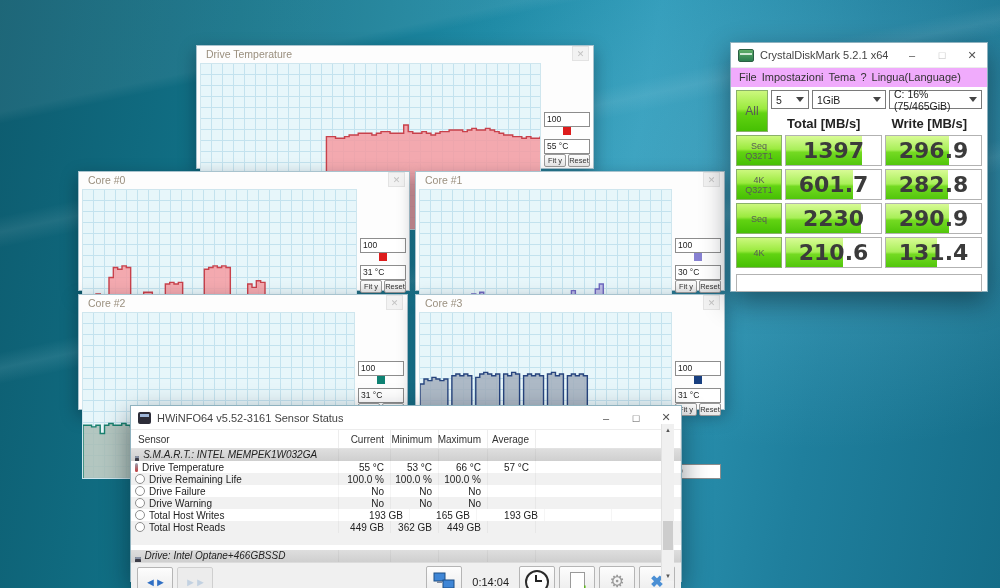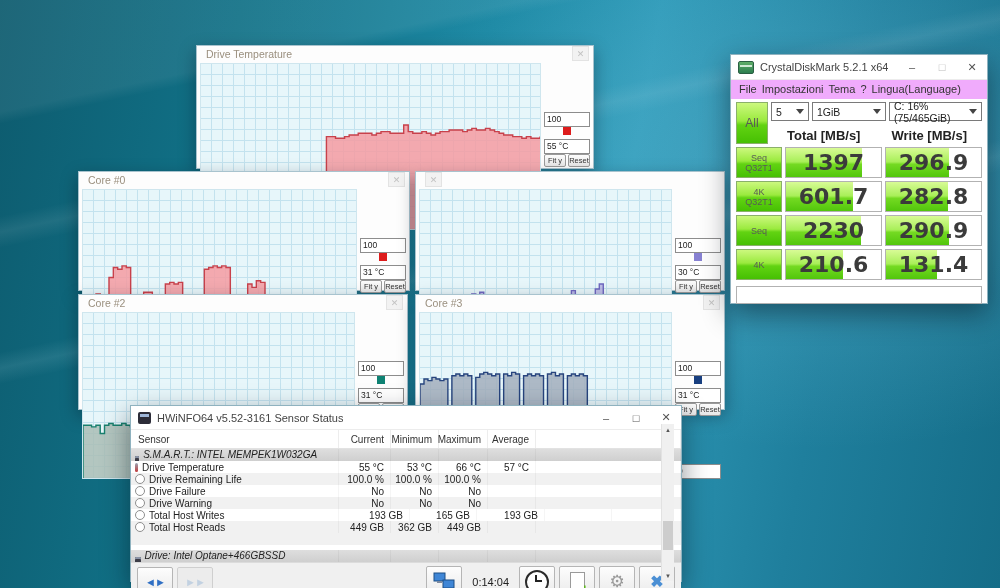--- a/index.html
+++ b/index.html
@@ -141,20 +141,21 @@
           <div class="gsmallbtn">Fit y</div>
           <div class="gsmallbtn">Reset</div>
         </div>
         <div class="sp"></div>
         <div class="gbox">0</div>
       </div>
     </div>
       </div>
       <div class="gwin" style="left: 415px; top: 171px; width: 308px; height: 118px; z-index: 1;">
     <div class="gtitle">
+      <span class="gt">Core #1</span>
       <span class="gclose">✕</span>
     </div>
     <div class="gbody">
       <div class="gplot">
         <svg viewBox="0 0 1000 1000" preserveAspectRatio="none">
           <path d="M 0.0 1000 L 0.0 700.0 H 15.9 V 680.0 H 31.7 V 670.0 H 47.6 V 670.0 H 63.5 V 680.0 H 79.4 V 670.0 H 95.2 V 680.0 H 111.1 V 690.0 H 127.0 V 670.0 H 142.9 V 680.0 H 158.7 V 690.0 H 174.6 V 680.0 H 190.5 V 670.0 H 206.3 V 630.0 H 222.2 V 670.0 H 238.1 V 620.0 H 254.0 V 660.0 H 269.8 V 680.0 H 285.7 V 690.0 H 301.6 V 680.0 H 317.5 V 670.0 H 333.3 V 680.0 H 349.2 V 690.0 H 365.1 V 670.0 H 381.0 V 660.0 H 396.8 V 650.0 H 412.7 V 670.0 H 428.6 V 660.0 H 444.4 V 670.0 H 460.3 V 680.0 H 476.2 V 640.0 H 492.1 V 670.0 H 507.9 V 680.0 H 523.8 V 690.0 H 539.7 V 670.0 H 555.6 V 680.0 H 571.4 V 690.0 H 587.3 V 700.0 H 603.2 V 610.0 H 619.0 V 680.0 H 634.9 V 670.0 H 650.8 V 650.0 H 666.7 V 660.0 H 682.5 V 670.0 H 698.4 V 600.0 H 714.3 V 570.0 H 730.2 V 670.0 H 746.0 V 680.0 H 761.9 V 690.0 H 777.8 V 700.0 H 793.7 V 700.0 H 809.5 V 690.0 H 825.4 V 700.0 H 841.3 V 700.0 H 857.1 V 690.0 H 873.0 V 700.0 H 888.9 V 700.0 H 904.8 V 690.0 H 920.6 V 700.0 H 936.5 V 690.0 H 952.4 V 700.0 H 968.3 V 700.0 H 984.1 V 690.0 H 1000.0 V 700.0 H 1000 V 1000 Z" fill="#b6b1e2" fill-opacity="0.84" stroke="none"></path>
           <path d="M 0.0 1000 L 0.0 700.0 H 15.9 V 680.0 H 31.7 V 670.0 H 47.6 V 670.0 H 63.5 V 680.0 H 79.4 V 670.0 H 95.2 V 680.0 H 111.1 V 690.0 H 127.0 V 670.0 H 142.9 V 680.0 H 158.7 V 690.0 H 174.6 V 680.0 H 190.5 V 670.0 H 206.3 V 630.0 H 222.2 V 670.0 H 238.1 V 620.0 H 254.0 V 660.0 H 269.8 V 680.0 H 285.7 V 690.0 H 301.6 V 680.0 H 317.5 V 670.0 H 333.3 V 680.0 H 349.2 V 690.0 H 365.1 V 670.0 H 381.0 V 660.0 H 396.8 V 650.0 H 412.7 V 670.0 H 428.6 V 660.0 H 444.4 V 670.0 H 460.3 V 680.0 H 476.2 V 640.0 H 492.1 V 670.0 H 507.9 V 680.0 H 523.8 V 690.0 H 539.7 V 670.0 H 555.6 V 680.0 H 571.4 V 690.0 H 587.3 V 700.0 H 603.2 V 610.0 H 619.0 V 680.0 H 634.9 V 670.0 H 650.8 V 650.0 H 666.7 V 660.0 H 682.5 V 670.0 H 698.4 V 600.0 H 714.3 V 570.0 H 730.2 V 670.0 H 746.0 V 680.0 H 761.9 V 690.0 H 777.8 V 700.0 H 793.7 V 700.0 H 809.5 V 690.0 H 825.4 V 700.0 H 841.3 V 700.0 H 857.1 V 690.0 H 873.0 V 700.0 H 888.9 V 700.0 H 904.8 V 690.0 H 920.6 V 700.0 H 936.5 V 690.0 H 952.4 V 700.0 H 968.3 V 700.0 H 984.1 V 690.0 H 1000.0 V 700.0 H 1000" fill="none" stroke="#6f68c0" stroke-width="1.4" vector-effect="non-scaling-stroke"></path>
         </svg>
       </div>
       <div class="gpanel">
@@ -221,21 +222,21 @@
           <div class="gsmallbtn">Fit y</div>
           <div class="gsmallbtn">Reset</div>
         </div>
         <div class="sp"></div>
         <div class="gbox">0</div>
       </div>
     </div>
       </div>
     </div>
 
-  <div class="win" id="cdm" style="left:730px;top:54px;width:256px;height:248px;z-index:3;">
+  <div class="win" id="cdm" style="left:730px;top:42px;width:256px;height:248px;z-index:3;">
     <div class="titlebar">
       <span class="cdm-icon"></span>
       <span class="tt">CrystalDiskMark 5.2.1 x64</span>
       <span class="capbtns">
         <span class="capbtn">–</span>
         <span class="capbtn dim">□</span>
         <span class="capbtn">✕</span>
       </span>
     </div>
     <div class="menubar" id="cdm-menu">

